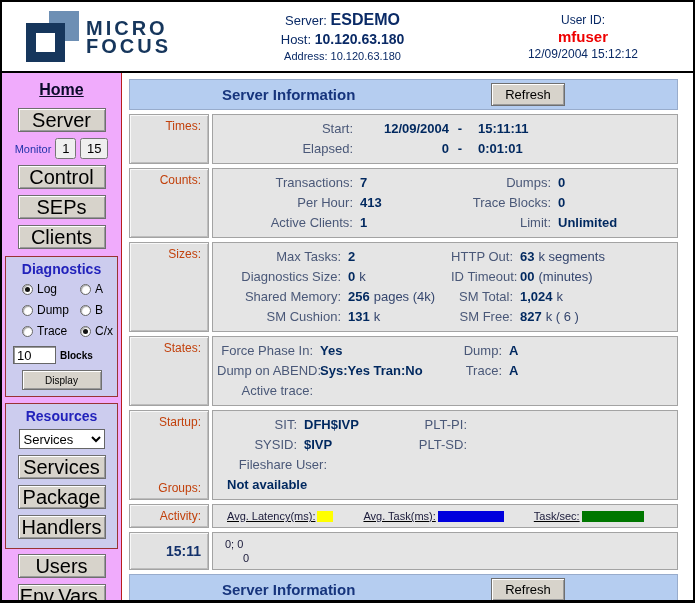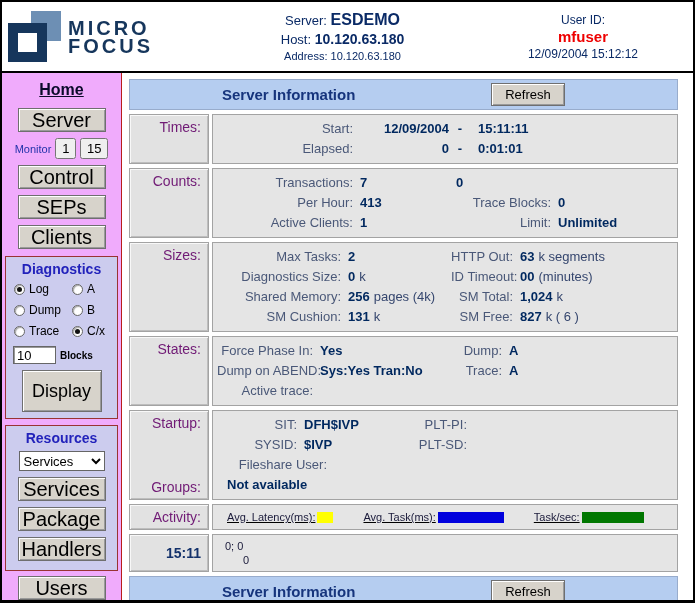--- a/index.html
+++ b/index.html
@@ -2,21 +2,21 @@
 <html><head>
 <meta charset="utf-8">
 <style>
   * { margin:0; padding:0; box-sizing:border-box; }
   body { background:#888; font-family:"Liberation Sans", sans-serif; }
   .page { width:695px; height:603px; background:#fff; border:2px solid #000; border-bottom-width:3px;
           overflow:hidden; display:flex; flex-direction:column; position:relative; }
 
   
   .header { height:71px; flex:none; border-bottom:2px solid #000; position:relative; background:#fff; }
-  .logo { position:absolute; left:6px; top:9px; display:flex; align-items:center; gap:7px; }
+  .logo { position:absolute; left:24px; top:9px; display:flex; align-items:center; gap:7px; }
   .logo-mark { position:relative; width:53px; height:51px; }
   .sq-back { position:absolute; right:0; top:0; width:30px; height:30px; background:#6d8fb4; }
   .sq-front { position:absolute; left:0; bottom:0; width:39px; height:39px; background:#fff; border:10px solid #16365c; }
   .logo-text { color:#16365c; font-weight:bold; font-size:20px; line-height:18px; letter-spacing:3px; }
   .hdr-center { position:absolute; left:160px; right:170px; top:8px; text-align:center; color:#0a2a66; }
   .hdr-line1 { font-size:13px; line-height:19px; }
   .hdr-line1 b { font-size:16px; }
   .hdr-line2 { font-size:13px; line-height:18px; }
   .hdr-line2 b { font-size:14px; }
   .hdr-line3 { font-size:11px; line-height:15px; }
@@ -36,44 +36,44 @@
   button.sbtn { width:88px; height:24px; margin:3px 4px; background:#d7d3cb; border:1px solid #6f6f6f;
        box-shadow: inset 1px 1px 0 #ffffff, inset -1px -1px 0 #9a9a9a;
        font-family:"Liberation Sans",sans-serif; font-size:20px; color:#000; cursor:pointer; }
   .monitor-row { display:flex; align-items:center; gap:4px; margin:3px 0; }
   .monitor-label { font-size:11px; color:#2233aa; }
   button.mbtn { width:21px; height:21px; padding:0; margin:0; font-size:13px; }
   button.mbtn.wide { width:28px; }
   .panel { width:113px; background:#ccccee; border:1px solid #993333; margin:4px 0 2px;
            padding:4px 0 6px; display:flex; flex-direction:column; align-items:center; }
   .panel-title { font-size:14px; color:#2222bb; margin-bottom:5px;font-weight:bold; }
-  .radio-grid { display:grid; grid-template-columns:58px auto; row-gap:7px; align-self:flex-start; padding-left:8px; }
+  .radio-grid { display:grid; grid-template-columns:58px auto; row-gap:7px; align-self:flex-start; padding-left:16px; }
   .radio-item { display:flex; align-items:center; gap:4px; font-size:12px; color:#000; cursor:pointer; }
   .radio { width:11px; height:11px; border-radius:50%; background:#fff; border:1px solid #666;
            box-shadow: inset 1px 1px 1px #aaa; display:inline-flex; align-items:center; justify-content:center; flex:none; }
   .radio-dot { width:5px; height:5px; border-radius:50%; background:#111; display:none; }
   .radio[data-state="checked"] .radio-dot { display:block; }
   .blocks-row { display:flex; align-items:center; gap:4px; margin:8px 0 4px; align-self:flex-start; padding-left:7px; }
   .blocks-input { width:43px; height:18px; border:1px solid #666; box-shadow: inset 1px 1px 0 #999;
                   font:13px "Liberation Sans",sans-serif; padding-left:3px; }
   .blocks-label { font-size:10px; font-weight:bold; color:#000; }
-  button.display-btn { width:80px; height:42px; font-size:18px; margin:2px 0 0; }
+  button.display-btn { width:80px; height:20px; font-size:10px; margin:2px 0 0; }
   .res-select { width:86px; height:20px; font:13px "Liberation Sans",sans-serif; border:1px solid #666;
                 background:#fff; margin-bottom:3px; }
 
   
   .bar { height:31px; background:#b5cdf0; border:1px solid #98accc; display:flex; align-items:center; margin-bottom:4px; }
   .bar-title { margin-left:92px; font-size:15px; font-weight:bold; color:#16347c; }
   button.refresh-btn { margin-left:auto; margin-right:112px; width:74px; height:23px; font-size:13px;
        background:#d7d3cb; border:1px solid #6f6f6f; box-shadow: inset 1px 1px 0 #fff, inset -1px -1px 0 #9a9a9a;
        font-family:"Liberation Sans",sans-serif; cursor:pointer; }
   .row { display:flex; margin-bottom:4px; }
   .row-label { width:80px; flex:none; background:#e2e2e2; border:1px solid #a3a3a3;
        box-shadow: inset 1px 1px 0 #f8f8f8, inset -1px -1px 0 #bdbdbd;
-       color:#701a75; font-size:14px; text-align:right; padding:4px 7px 4px 0; margin-right:3px; }
+       color:#c2410c; font-size:12px; text-align:right; padding:4px 7px 4px 0; margin-right:3px; }
   .row-label.dual { display:flex; flex-direction:column; justify-content:space-between; }
   .row-label.vcenter { display:flex; align-items:center; justify-content:flex-end;
        font-weight:bold; font-size:14px; color:#13316b; }
   .row-content { flex:1; border:1px solid #a3a3a3; padding:4px 4px; font-size:13px; background:#e5e5e5; }
   .line { display:grid; line-height:20px; }
   .c1, .c3 { text-align:right; color:#4a5878; white-space:nowrap; }
   .c2, .c4 { padding-left:7px; font-weight:bold; color:#00285f; white-space:nowrap; }
   .sfx { font-weight:normal; color:#35466e; padding-left:4px; }
   .r-times  .line { grid-template-columns:136px 96px 22px auto; }
   .r-times  .c2 { text-align:right; padding-left:0; }
@@ -214,20 +214,21 @@
           </div>
         </div>
       </div>
 
       <div class="row r-counts">
         <div class="row-label">Counts:</div>
         <div class="row-content">
           <div class="line">
             <span class="c1">Transactions:</span>
             <span class="c2">7</span>
+            <span class="c3">Dumps:</span>
             <span class="c4">0</span>
           </div>
           <div class="line">
             <span class="c1">Per Hour:</span>
             <span class="c2">413</span>
             <span class="c3">Trace Blocks:</span>
             <span class="c4">0</span>
           </div>
           <div class="line">
             <span class="c1">Active Clients:</span>

